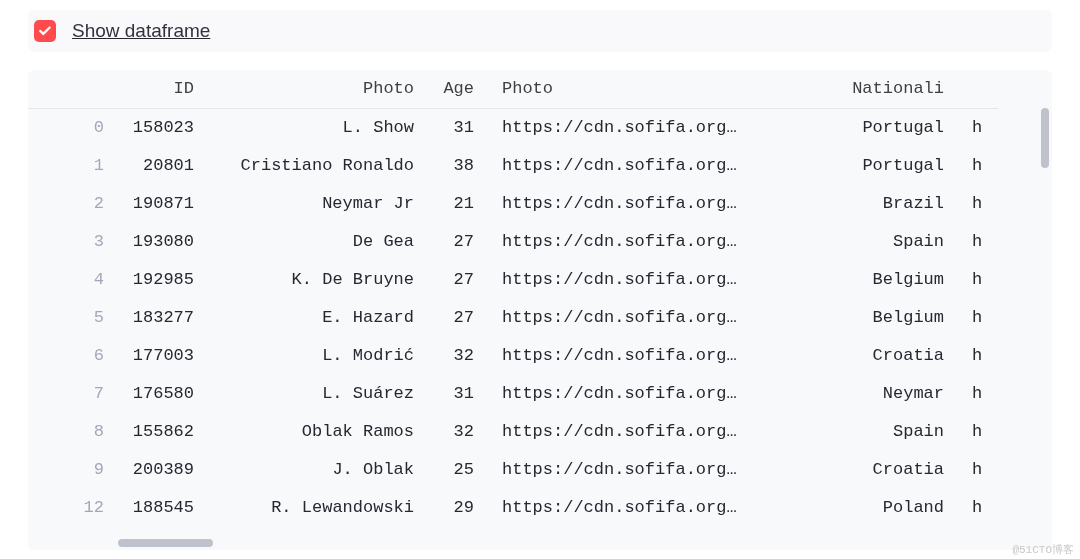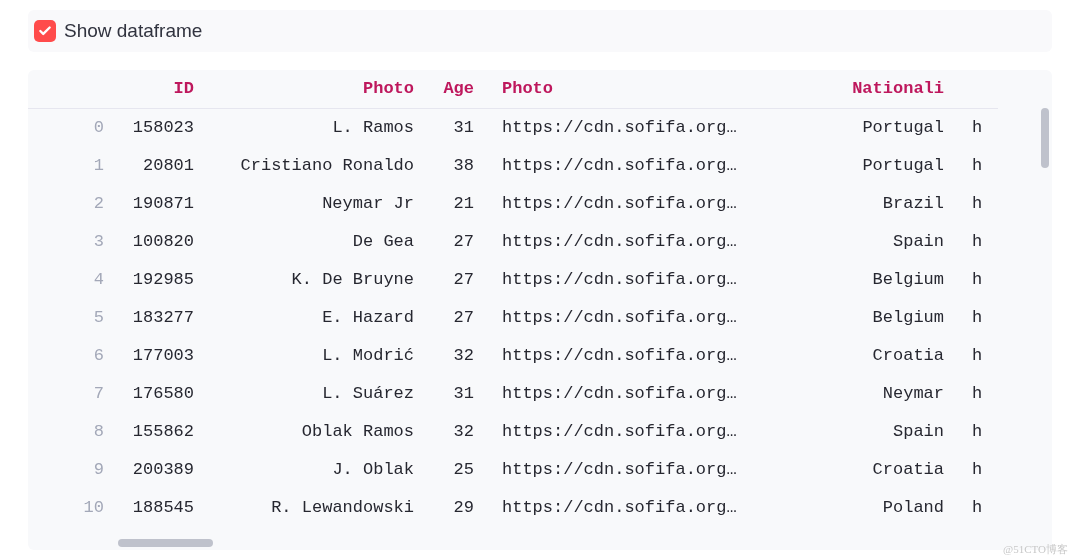--- a/index.html
+++ b/index.html
@@ -8,25 +8,26 @@
     height: 559px;
     font-family: "Source Sans Pro", -apple-system, BlinkMacSystemFont, sans-serif;
     background: #ffffff;
     color: #262730;
     position: relative;
     overflow: hidden;
   }
   .checkbox-row {
     display: flex;
     align-items: center;
-    gap: 8px;
+    gap: 16px;
     margin: 10px 28px 18px 28px;
     padding: 10px 6px;
     background: #f9f9fb;
     border-radius: 6px;
+    text-decoration: underline;
   }
   .checkbox {
     width: 22px;
     height: 22px;
     background: #ff4b4b;
     border-radius: 5px;
     display: flex;
     align-items: center;
     justify-content: center;
     flex-shrink: 0;
@@ -57,22 +58,22 @@
   }
   table.dataframe th, table.dataframe td {
     padding: 8px 14px;
     white-space: nowrap;
     overflow: hidden;
     text-overflow: ellipsis;
     vertical-align: middle;
     height: 38px;
   }
   table.dataframe thead th {
-    color: #be185d;
-    font-weight: 700;
+    color: #404040;
+    font-weight: 400;
     text-align: right;
     border-bottom: 1px solid #e6e6ef;
   }
   table.dataframe tbody th.rowidx {
     color: #a3a8b8;
     font-weight: 400;
     text-align: right;
     width: 90px;
   }
   table.dataframe tbody td {
@@ -105,24 +106,24 @@
     bottom: 3px;
     left: 90px;
     height: 8px;
     width: 95px;
     background: #bfc2cc;
     border-radius: 4px;
   }
   .watermark {
     position: absolute;
     bottom: 2px;
-    right: 12px;
+    right: 6px;
     font-size: 11px;
     color: #c8c8c8;
-    font-family: Liberation Serif, serif;
+    font-family: Liberation Mono, monospace;
   }
 </style>
 </head>
 <body>
 
 <div class="checkbox-row">
   <div class="checkbox">
     <svg viewBox="0 0 24 24" fill="none" stroke="#ffffff" stroke-width="4" stroke-linecap="round" stroke-linejoin="round">
         <polyline points="20 6 9 17 4 12"></polyline>
       </svg>
@@ -141,21 +142,21 @@
           <th class="col-age">Age</th>
           <th class="col-photo">Photo</th>
           <th class="col-nat">Nationali</th>
           <th class="col-flag"></th>
         </tr>
       </thead>
       <tbody id="tbody">
           <tr>
             <th class="rowidx col-idx">0</th>
             <td class="col-id">158023</td>
-            <td class="col-name">L. Ramos</td>
+            <td class="col-name">L. Show</td>
             <td class="col-age">31</td>
             <td class="col-photo">https://cdn.sofifa.org…</td>
             <td class="col-nat">Portugal</td>
             <td class="col-flag">h</td>
           </tr>
           <tr>
             <th class="rowidx col-idx">1</th>
             <td class="col-id">20801</td>
             <td class="col-name">Cristiano Ronaldo</td>
             <td class="col-age">38</td>
@@ -167,21 +168,21 @@
             <th class="rowidx col-idx">2</th>
             <td class="col-id">190871</td>
             <td class="col-name">Neymar Jr</td>
             <td class="col-age">21</td>
             <td class="col-photo">https://cdn.sofifa.org…</td>
             <td class="col-nat">Brazil</td>
             <td class="col-flag">h</td>
           </tr>
           <tr>
             <th class="rowidx col-idx">3</th>
-            <td class="col-id">100820</td>
+            <td class="col-id">193080</td>
             <td class="col-name">De Gea</td>
             <td class="col-age">27</td>
             <td class="col-photo">https://cdn.sofifa.org…</td>
             <td class="col-nat">Spain</td>
             <td class="col-flag">h</td>
           </tr>
           <tr>
             <th class="rowidx col-idx">4</th>
             <td class="col-id">192985</td>
             <td class="col-name">K. De Bruyne</td>
@@ -229,21 +230,21 @@
           <tr>
             <th class="rowidx col-idx">9</th>
             <td class="col-id">200389</td>
             <td class="col-name">J. Oblak</td>
             <td class="col-age">25</td>
             <td class="col-photo">https://cdn.sofifa.org…</td>
             <td class="col-nat">Croatia</td>
             <td class="col-flag">h</td>
           </tr>
           <tr>
-            <th class="rowidx col-idx">10</th>
+            <th class="rowidx col-idx">12</th>
             <td class="col-id">188545</td>
             <td class="col-name">R. Lewandowski</td>
             <td class="col-age">29</td>
             <td class="col-photo">https://cdn.sofifa.org…</td>
             <td class="col-nat">Poland</td>
             <td class="col-flag">h</td>
           </tr>
         </tbody>
     </table>
   </div>

